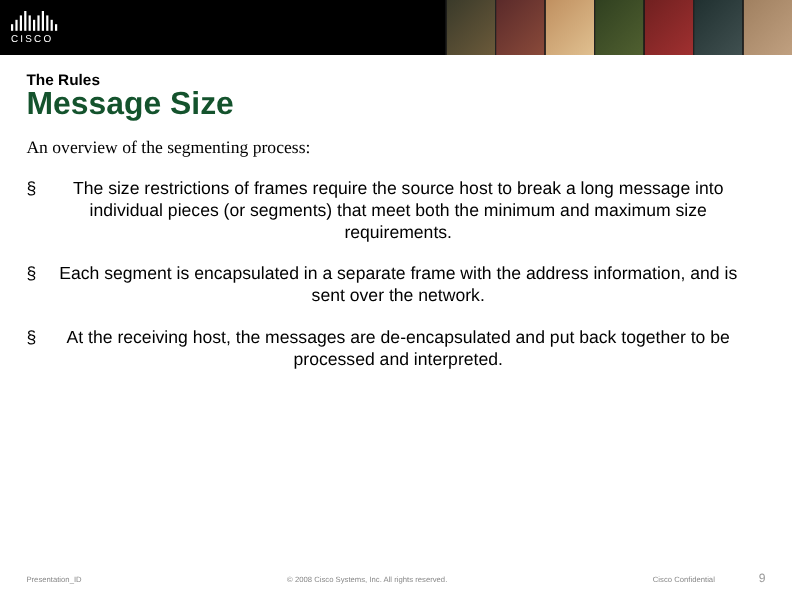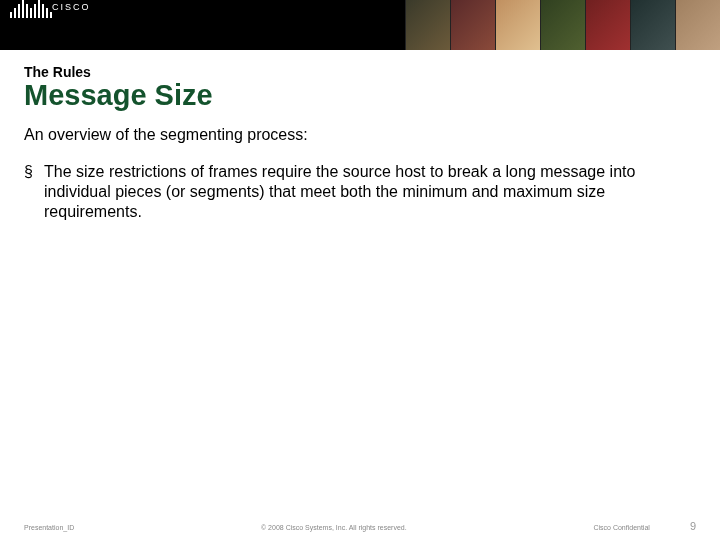--- a/index.html
+++ b/index.html
@@ -20,21 +20,21 @@
   .topbar {
     height: 50px;
     background: #000;
     position: relative;
     display: flex;
     justify-content: space-between;
     align-items: stretch;
   }
   .logo {
     display: flex;
-    flex-direction: row;
+    flex-direction: column;
     justify-content: center;
     padding-left: 10px;
     color: #fff;
   }
   .logo-bars {
     display: flex;
     gap: 2px;
     align-items: flex-end;
     height: 18px;
   }
@@ -77,33 +77,35 @@
     font-size: 29px;
     font-weight: bold;
     color: #14532d;
     margin: 0 0 14px 0;
     line-height: 1.05;
   }
   .intro {
     font-size: 16px;
     color: #000;
     margin: 16px 0 18px 0;
+    font-family: Liberation Serif, serif;
   }
   ul.bullets {
     list-style: none;
     padding: 0;
     margin: 0;
   }
   ul.bullets li {
     font-size: 16px;
     color: #000;
     padding-left: 20px;
     position: relative;
     margin-bottom: 18px;
     line-height: 1.25;
+    text-align: center;
   }
   ul.bullets li::before {
     content: "§";
     position: absolute;
     left: 0;
     top: 0;
     color: #000;
   }
   .footer {
     position: absolute;
@@ -153,20 +155,22 @@
       <div class="photo p7"></div>
     </div>
   </div>
 
   <div class="content">
     <p class="kicker">The Rules</p>
     <h1 class="title">Message Size</h1>
     <p class="intro">An overview of the segmenting process:</p>
     <ul class="bullets">
       <li>The size restrictions of frames require the source host to break a long message into individual pieces (or segments) that meet both the minimum and maximum size requirements.</li>
+      <li>Each segment is encapsulated in a separate frame with the address information, and is sent over the network.</li>
+      <li>At the receiving host, the messages are de-encapsulated and put back together to be processed and interpreted.</li>
     </ul>
   </div>
 
   <div class="footer">
     <span class="pid">Presentation_ID</span>
     <span class="copy">© 2008 Cisco Systems, Inc. All rights reserved.</span>
     <span class="conf">Cisco Confidential</span>
     <span class="pagenum">9</span>
   </div>
 

